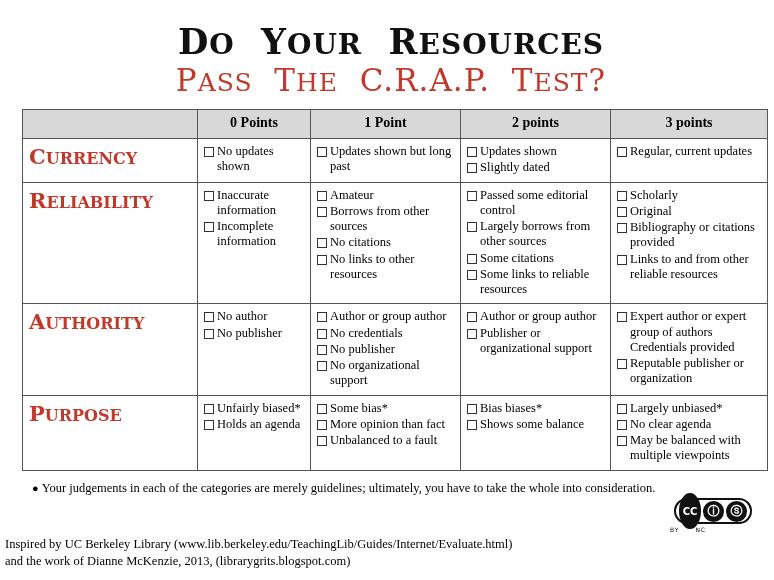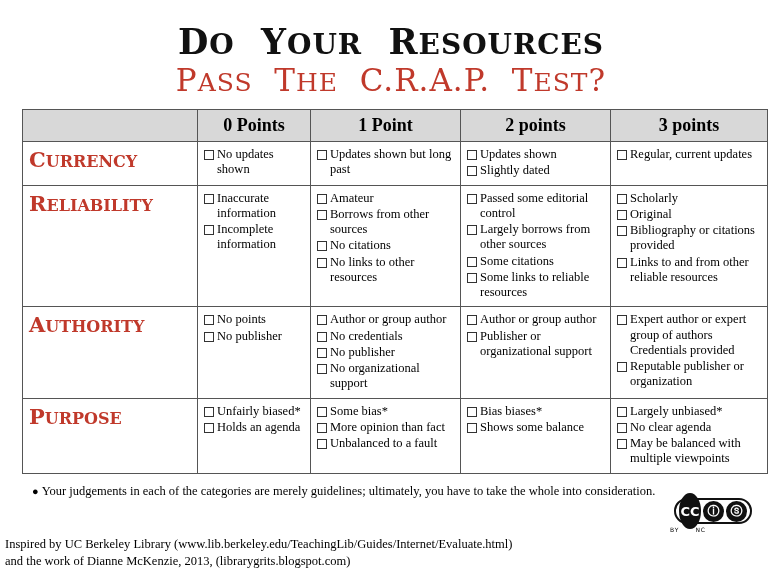--- a/index.html
+++ b/index.html
@@ -56,21 +56,21 @@
   table.crap th, table.crap td {
     border: 1px solid #555555;
     vertical-align: top;
     padding: 5px 6px;
   }
   table.crap thead th {
     background: #d8d8d8;
     text-align: center;
     font-family: "Liberation Serif", serif;
     font-weight: bold;
-    font-size: 18px;
+    font-size: 14px;
     padding: 5px 4px;
     height: 18px;
   }
   col.c0 { width: 175px; }
   col.c1 { width: 113px; }
   col.c2 { width: 150px; }
   col.c3 { width: 150px; }
   col.c4 { width: 157px; }
 
   .rowlabel {
@@ -151,21 +151,21 @@
     font-size: 12px;
     font-weight: bold;
     display: flex;
     align-items: center;
     justify-content: center;
     margin: 0 1px;
   }
   .cc-circle.big {
     width: 22px;
     height: 36px;
-    font-size: 13px;
+    font-size: 10px;
   }
   .cc-sub {
     position: absolute;
     top: 28px;
     right: 22px;
     width: 84px;
     text-align: center;
     font-family: "DejaVu Sans", sans-serif;
     font-size: 6px;
     letter-spacing: 1px;
@@ -288,21 +288,21 @@
         </td>
       </tr>
 
       <tr style="height:88px">
         <td class="rowlabel">
           <span class="cap">A</span><span class="sc">UTHORITY</span>
           
         </td>
         <td>
           <ul class="checks">
-            <li><span class="box"></span><span>No points</span></li>
+            <li><span class="box"></span><span>No author</span></li>
             <li><span class="box"></span><span>No publisher</span></li>
           </ul>
         </td>
         <td>
           <ul class="checks">
             <li><span class="box"></span><span>Author or group author</span></li>
             <li><span class="box"></span><span>No credentials</span></li>
             <li><span class="box"></span><span>No publisher</span></li>
             <li><span class="box"></span><span>No organizational support</span></li>
           </ul>

